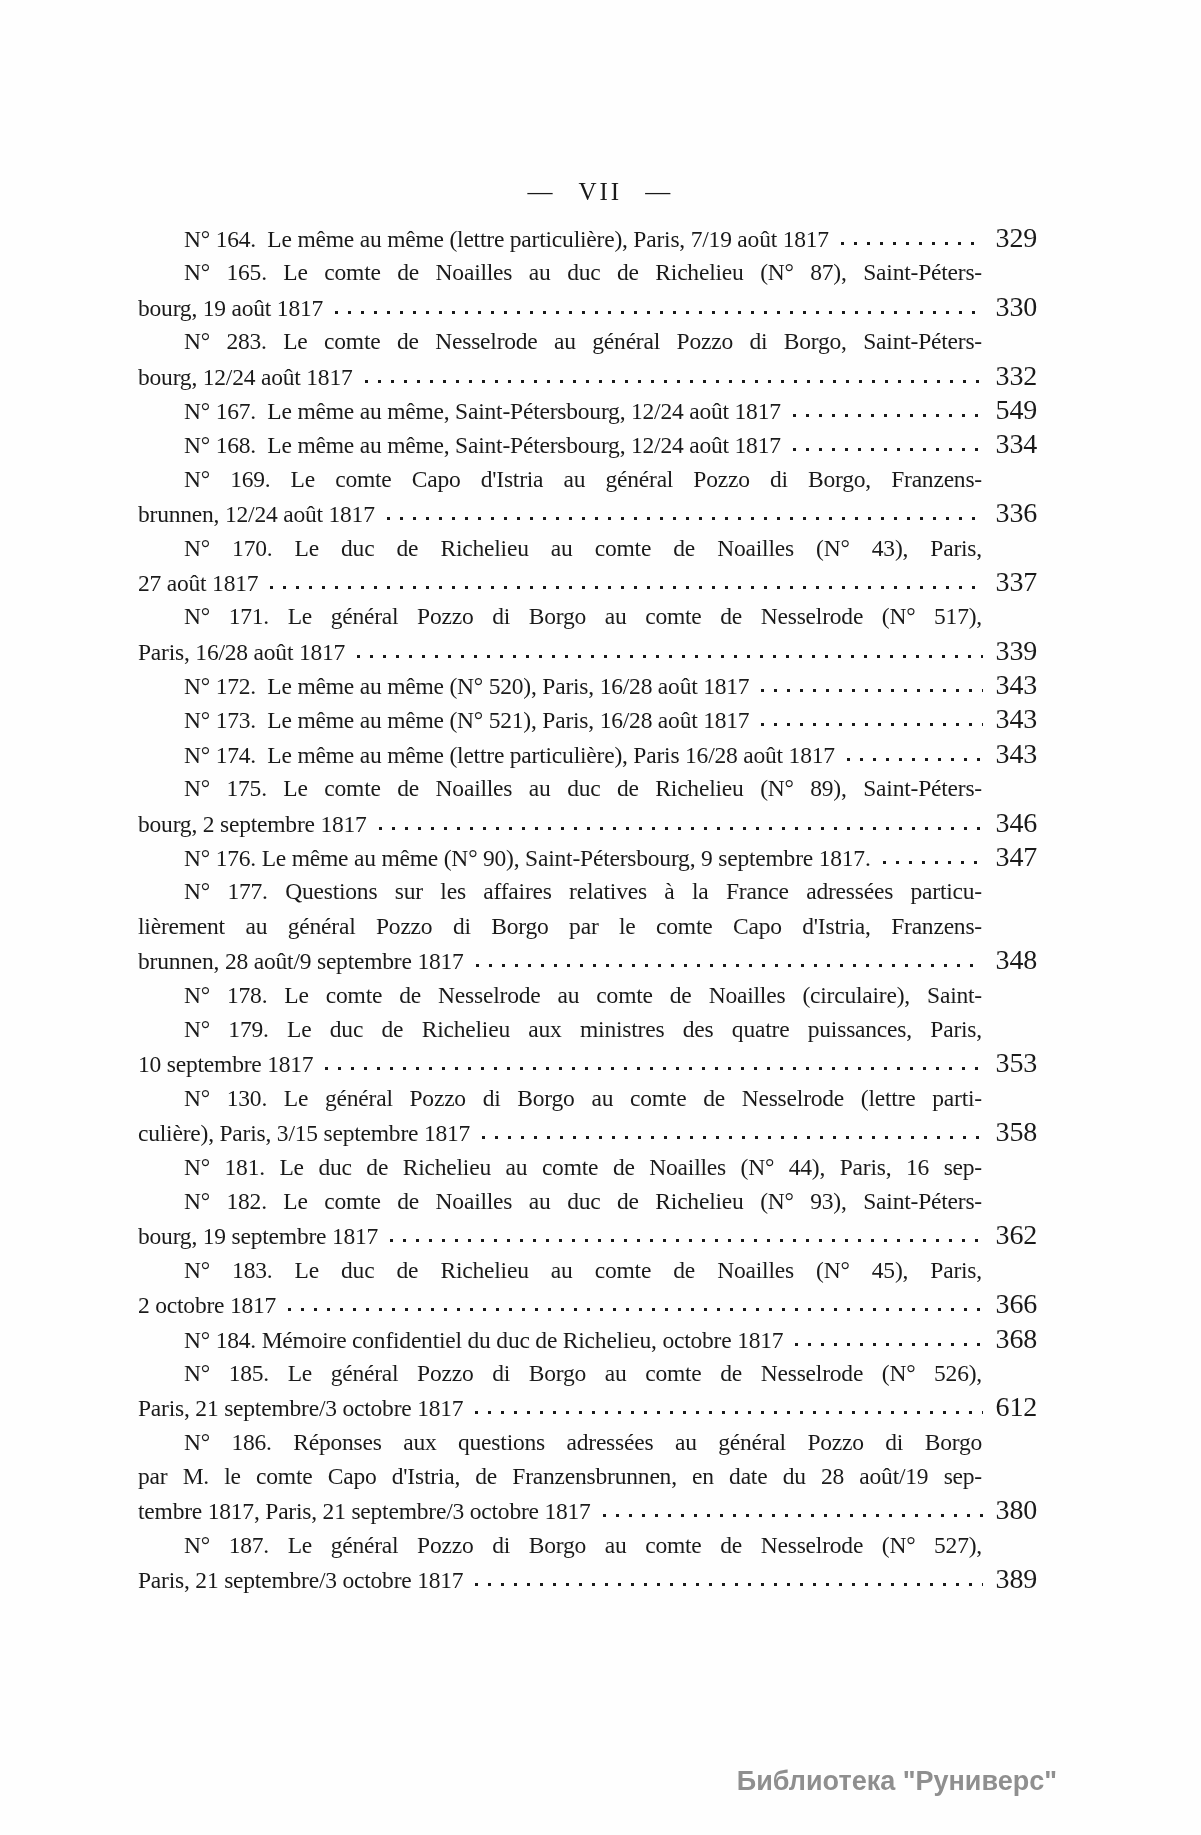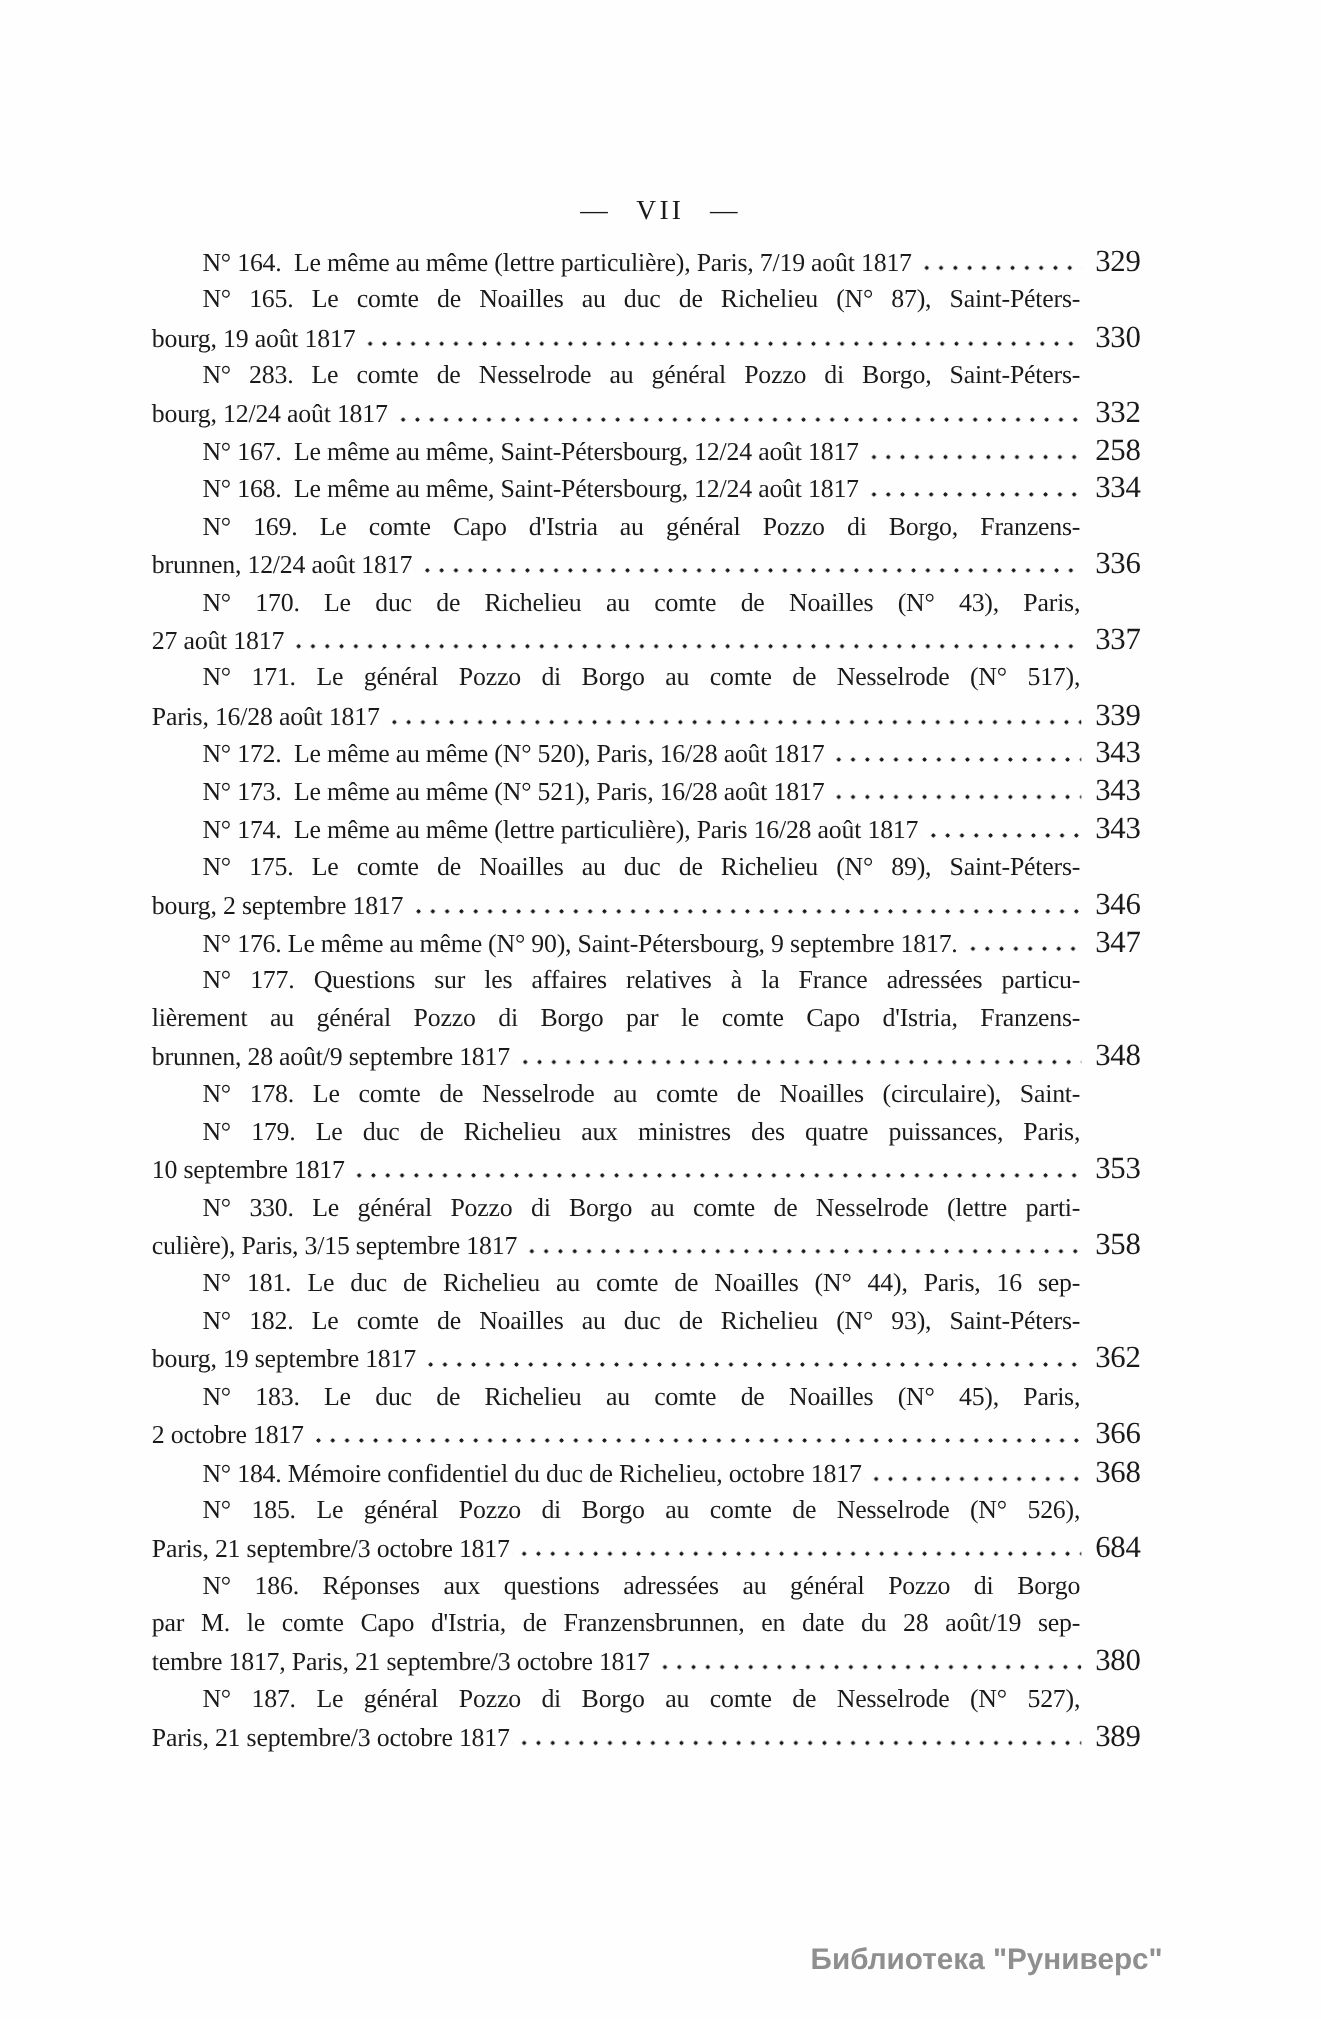--- a/index.html
+++ b/index.html
@@ -121,21 +121,21 @@
         <div class="line last">
           <span class="entry-text">bourg, 12/24 août 1817</span>
           <span class="leader"></span>
           <span class="pagenum">332</span>
         </div>
       </div>
       <div class="entry">
         <div class="line first last">
           <span class="entry-text">N° 167.  Le même au même, Saint-Pétersbourg, 12/24 août 1817</span>
           <span class="leader"></span>
-          <span class="pagenum">258</span>
+          <span class="pagenum">549</span>
         </div>
       </div>
       <div class="entry">
         <div class="line first last">
           <span class="entry-text">N° 168.  Le même au même, Saint-Pétersbourg, 12/24 août 1817</span>
           <span class="leader"></span>
           <span class="pagenum">334</span>
         </div>
       </div>
       <div class="entry">
@@ -212,21 +212,21 @@
       </div>
       <div class="entry">
         <div class="line first mid">N° 179. Le duc de Richelieu aux ministres des quatre puissances, Paris,</div>
         <div class="line last">
           <span class="entry-text">10 septembre 1817</span>
           <span class="leader"></span>
           <span class="pagenum">353</span>
         </div>
       </div>
       <div class="entry">
-        <div class="line first mid">N° 330. Le général Pozzo di Borgo au comte de Nesselrode (lettre parti-</div>
+        <div class="line first mid">N° 130. Le général Pozzo di Borgo au comte de Nesselrode (lettre parti-</div>
         <div class="line last">
           <span class="entry-text">culière), Paris, 3/15 septembre 1817</span>
           <span class="leader"></span>
           <span class="pagenum">358</span>
         </div>
       </div>
       <div class="entry">
         <div class="line first mid">N° 181. Le duc de Richelieu au comte de Noailles (N° 44), Paris, 16 sep-</div>
       </div>
       <div class="entry">
@@ -250,21 +250,21 @@
           <span class="entry-text">N° 184. Mémoire confidentiel du duc de Richelieu, octobre 1817</span>
           <span class="leader"></span>
           <span class="pagenum">368</span>
         </div>
       </div>
       <div class="entry">
         <div class="line first mid">N° 185. Le général Pozzo di Borgo au comte de Nesselrode (N° 526),</div>
         <div class="line last">
           <span class="entry-text">Paris, 21 septembre/3 octobre 1817</span>
           <span class="leader"></span>
-          <span class="pagenum">684</span>
+          <span class="pagenum">612</span>
         </div>
       </div>
       <div class="entry">
         <div class="line first mid">N° 186. Réponses aux questions adressées au général Pozzo di Borgo</div>
         <div class="line mid">par M. le comte Capo d'Istria, de Franzensbrunnen, en date du 28 août/19 sep-</div>
         <div class="line last">
           <span class="entry-text">tembre 1817, Paris, 21 septembre/3 octobre 1817</span>
           <span class="leader"></span>
           <span class="pagenum">380</span>
         </div>

